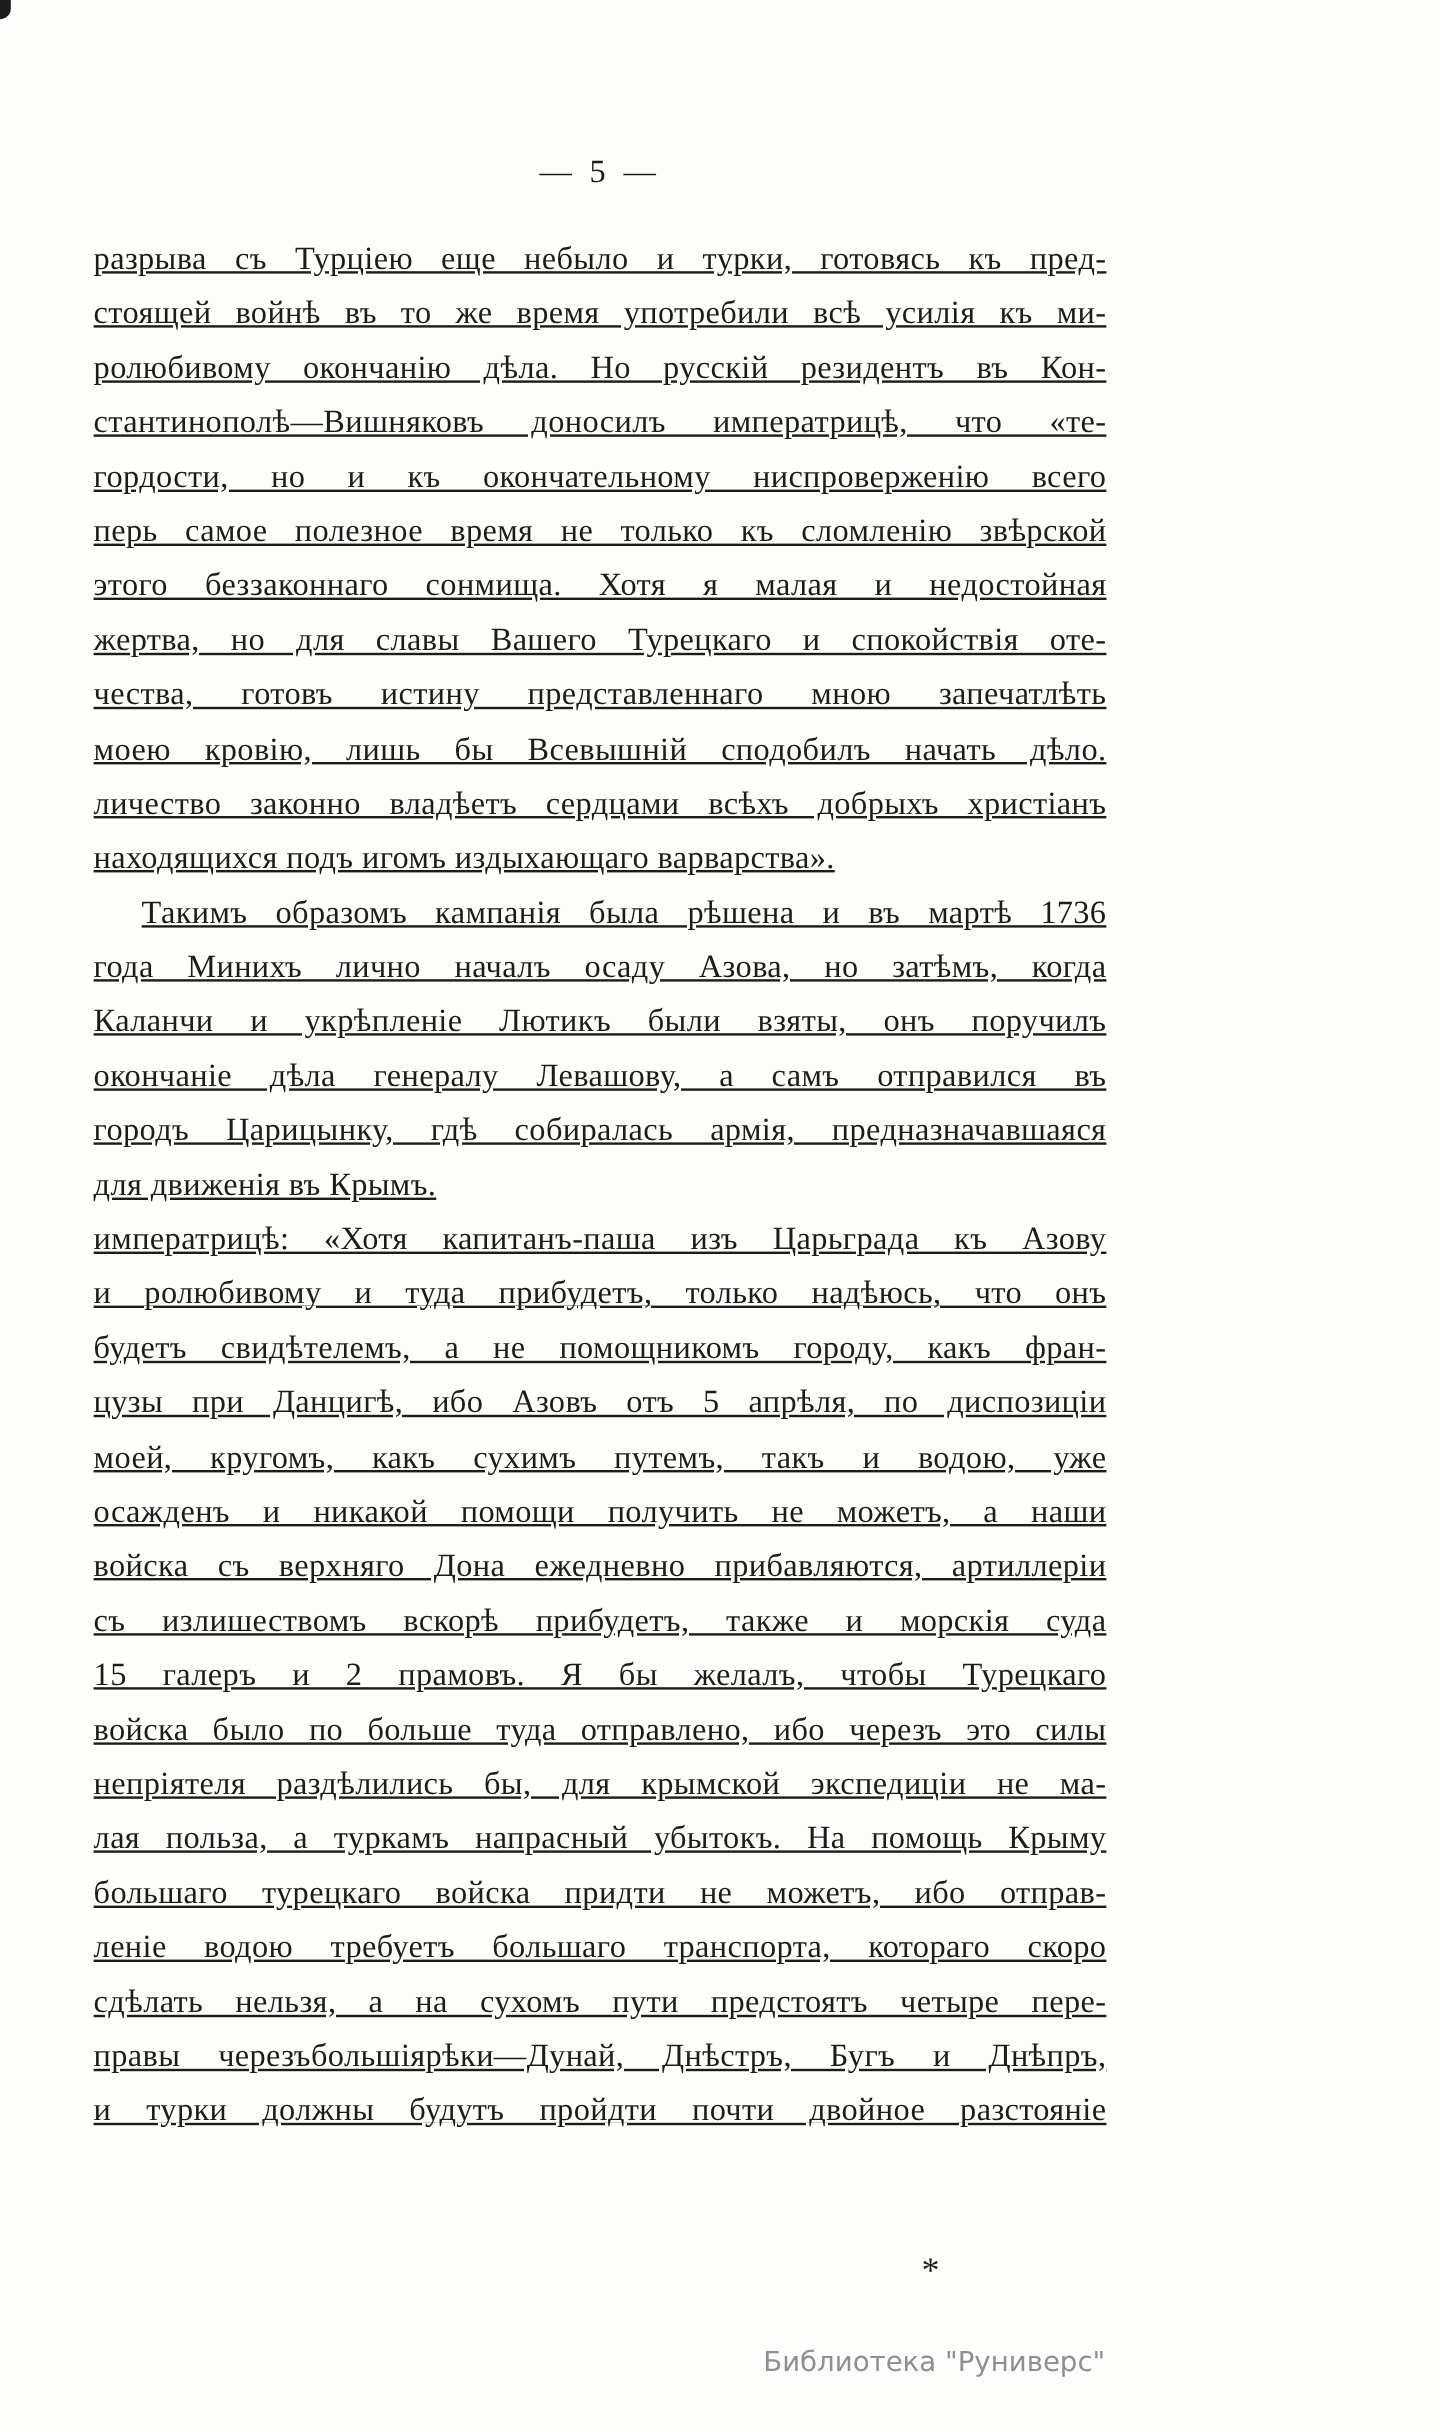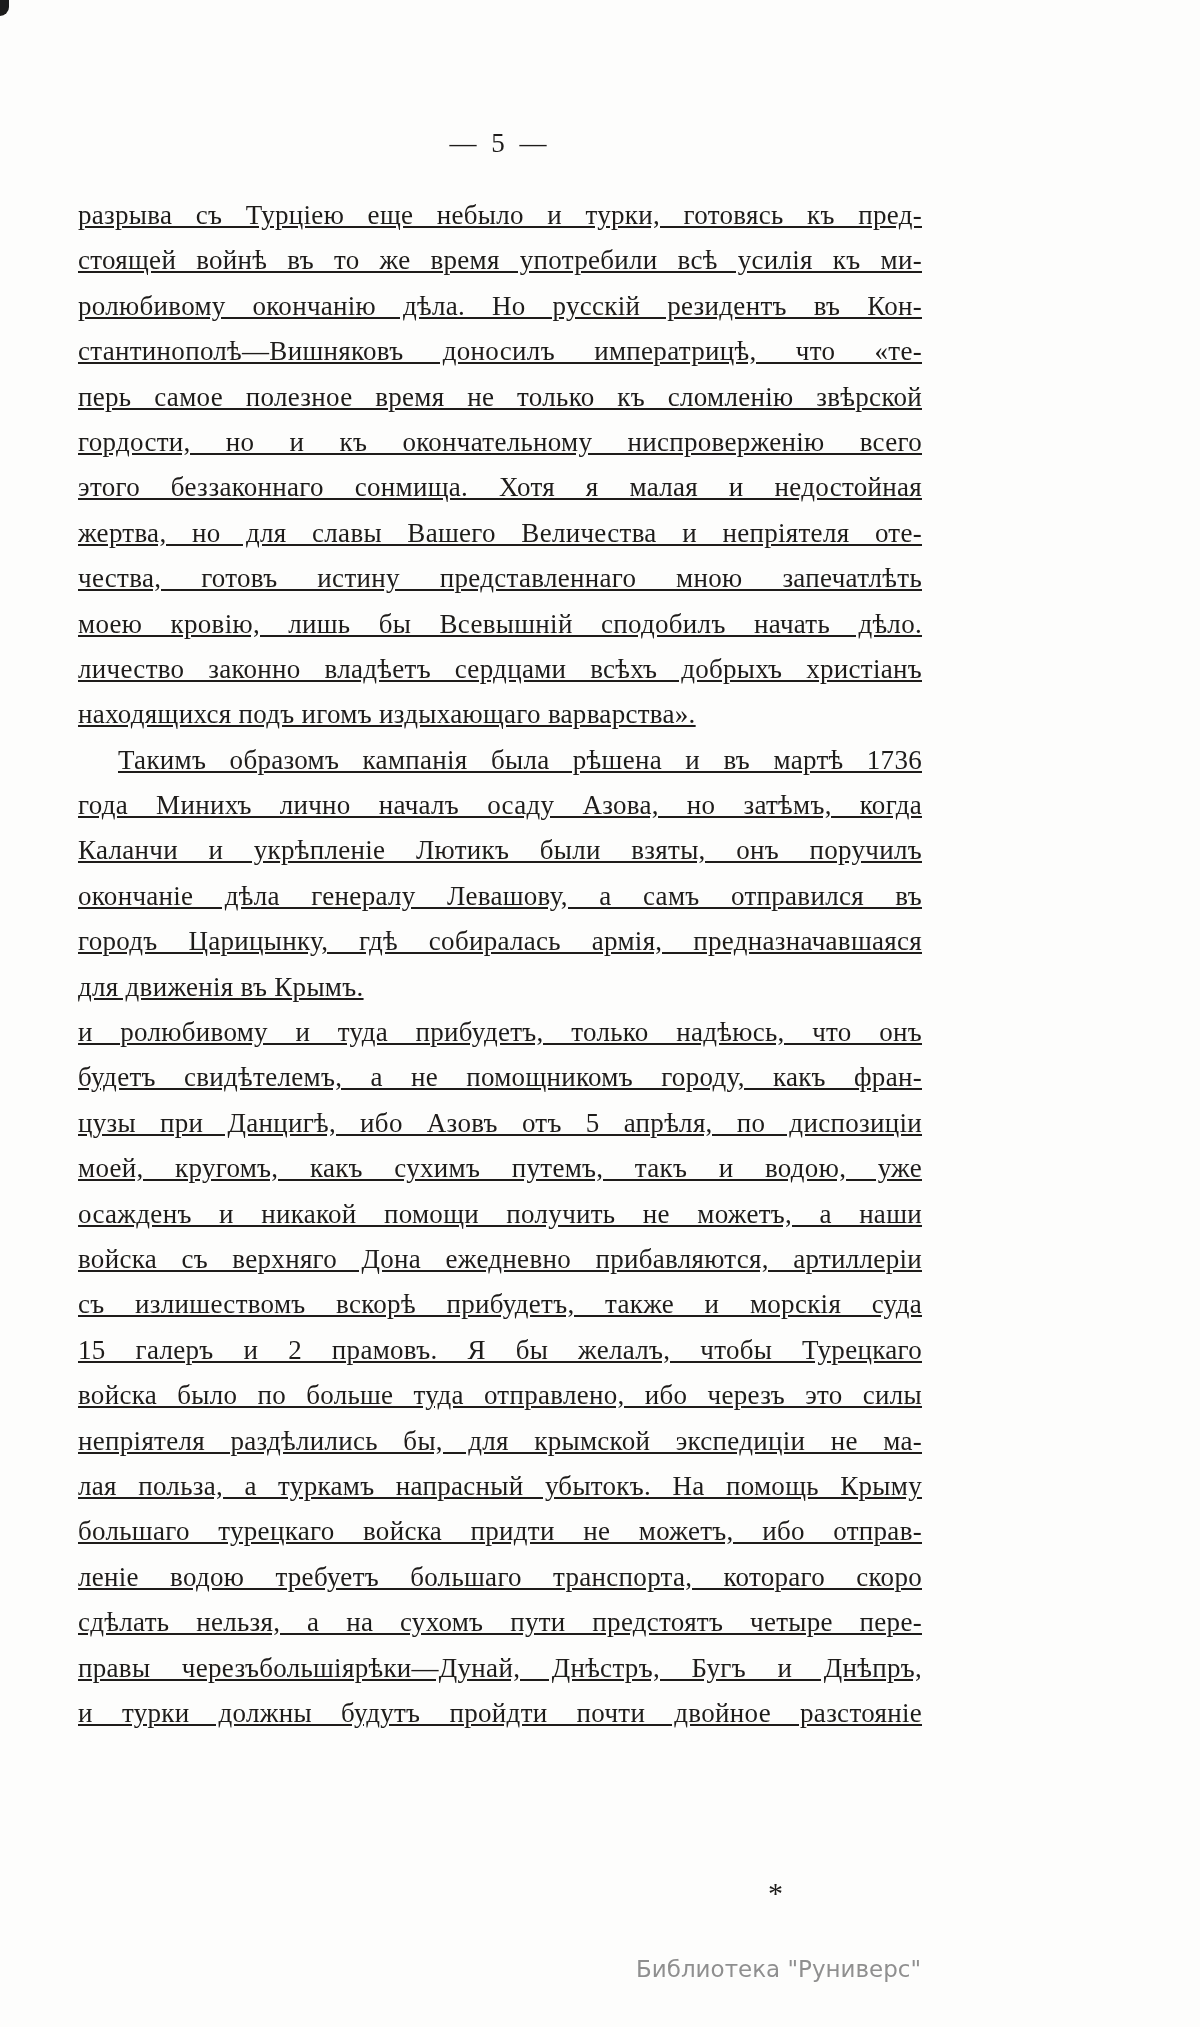--- a/index.html
+++ b/index.html
@@ -84,34 +84,35 @@
 <div class="page">
   <div class="corner-artifact"></div>
 
   <div class="page-number">— 5 —</div>
 
   <div class="text-block">
       <div class="line">разрыва съ Турціею еще небыло и турки, готовясь къ пред-</div>
       <div class="line">стоящей войнѣ въ то же время употребили всѣ усилія къ ми-</div>
       <div class="line">ролюбивому окончанію дѣла. Но русскій резидентъ въ Кон-</div>
       <div class="line">стантинополѣ—Вишняковъ доносилъ императрицѣ, что «те-</div>
+      <div class="line">гордости, но и къ окончательному ниспроверженію всего</div>
       <div class="line">перь самое полезное время не только къ сломленію звѣрской</div>
-      <div class="line">гордости, но и къ окончательному ниспроверженію всего</div>
       <div class="line">этого беззаконнаго сонмища. Хотя я малая и недостойная</div>
-      <div class="line">жертва, но для славы Вашего Величества и непріятеля оте-</div>
+      <div class="line">жертва, но для славы Вашего Турецкаго и спокойствія оте-</div>
       <div class="line">чества, готовъ истину представленнаго мною запечатлѣть</div>
       <div class="line">моею кровію, лишь бы Всевышній сподобилъ начать дѣло.</div>
       <div class="line">личество законно владѣетъ сердцами всѣхъ добрыхъ христіанъ</div>
       <div class="line end">находящихся подъ игомъ издыхающаго варварства».</div>
       <div class="line indent">Такимъ образомъ кампанія была рѣшена и въ мартѣ 1736</div>
       <div class="line">года Минихъ лично началъ осаду Азова, но затѣмъ, когда</div>
       <div class="line">Каланчи и укрѣпленіе Лютикъ были взяты, онъ поручилъ</div>
       <div class="line">окончаніе дѣла генералу Левашову, а самъ отправился въ</div>
       <div class="line">городъ Царицынку, гдѣ собиралась армія, предназначавшаяся</div>
       <div class="line end">для движенія въ Крымъ.</div>
+      <div class="line">императрицѣ: «Хотя капитанъ-паша изъ Царьграда къ Азову</div>
       <div class="line">и ролюбивому и туда прибудетъ, только надѣюсь, что онъ</div>
       <div class="line">будетъ свидѣтелемъ, а не помощникомъ городу, какъ фран-</div>
       <div class="line">цузы при Данцигѣ, ибо Азовъ отъ 5 апрѣля, по диспозиціи</div>
       <div class="line">моей, кругомъ, какъ сухимъ путемъ, такъ и водою, уже</div>
       <div class="line">осажденъ и никакой помощи получить не можетъ, а наши</div>
       <div class="line">войска съ верхняго Дона ежедневно прибавляются, артиллеріи</div>
       <div class="line">съ излишествомъ вскорѣ прибудетъ, также и морскія суда</div>
       <div class="line">15 галеръ и 2 прамовъ. Я бы желалъ, чтобы Турецкаго</div>
       <div class="line">войска было по больше туда отправлено, ибо черезъ это силы</div>
       <div class="line">непріятеля раздѣлились бы, для крымской экспедиціи не ма-</div>

